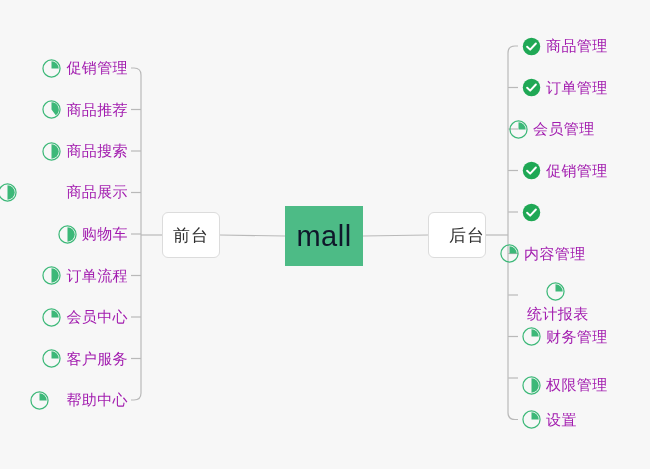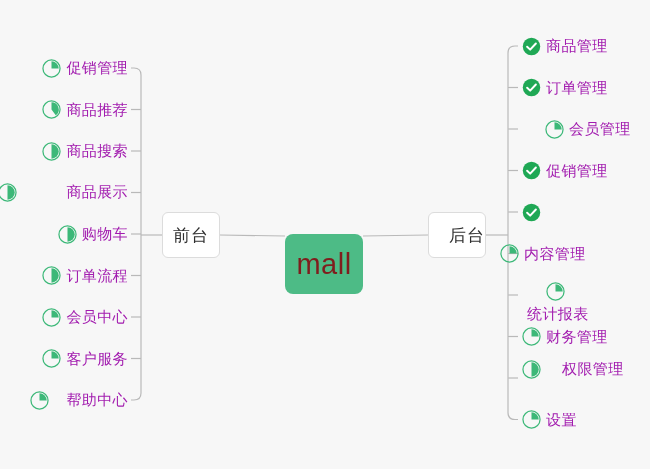--- a/index.html
+++ b/index.html
@@ -77,29 +77,28 @@
     align-items: center;
     justify-content: center;
     font-size: 17px;
     color: #2f2f2f;
     letter-spacing: 1px;
     box-sizing: border-box;
   }
   #root-node {
     position: absolute;
     background: #4dbb86;
-    border-radius: 8px;
+    border-radius: 0;
     display: flex;
     align-items: center;
     justify-content: center;
-    color: #7f1d1d;
+    color: #0f172a;
     font-size: 29px;
     letter-spacing: .5px;
     box-sizing: border-box;
-    margin-top: 28px;
   }
 </style>
 </head>
 <body>
 
 <div id="canvas">
 
   <svg id="wires" viewBox="0 0 650 469">
       <path d="M 131 68 L 134 68 Q 141 68 141 75 L 141 393 Q 141 400 134 400 L 131 400"></path>
       <path d="M 131 109.5 L 141 109.5"></path>
@@ -217,21 +216,21 @@
       </div>
       <div class="leaf right" style="top: 74.5px; left: 522px; font-family: Liberation Serif, serif;">
         <span style="display: flex;">
           <svg class="icon" viewBox="0 0 20 20">
             <circle cx="10" cy="10" r="9.2" fill="#1fa855"></circle>
             <path d="M5.4 10.3 L8.6 13.3 L14.6 6.8" fill="none" stroke="#ffffff" stroke-width="2.1" stroke-linecap="round" stroke-linejoin="round"></path>
           </svg>
         </span>
         <span class="leaf-label">订单管理</span>
       </div>
-      <div class="leaf right" style="top: 116px; left: 545px; text-align: center;">
+      <div class="leaf right" style="top: 116px; left: 509px; text-align: center;">
         <span style="display: flex;">
           <svg class="icon" viewBox="0 0 20 20">
             <circle cx="10" cy="10" r="9" fill="none" stroke="#3cb878" stroke-width="1.3"></circle>
             <path d="M 10 10 L 10 2.4000000000000004 A 7.6 7.6 0 0 1 17.600 10.000 Z" fill="#3cb878"></path>
           </svg>
         </span>
         <span class="leaf-label">会员管理</span>
       </div>
       <div class="leaf right" style="top: 157.5px; left: 522px;">
         <span style="display: flex;">
@@ -270,21 +269,21 @@
       </div>
       <div class="leaf right" style="top: 323.5px; left: 522px;">
         <span style="display: flex;">
           <svg class="icon" viewBox="0 0 20 20">
             <circle cx="10" cy="10" r="9" fill="none" stroke="#3cb878" stroke-width="1.3"></circle>
             <path d="M 10 10 L 10 2.4000000000000004 A 7.6 7.6 0 0 1 17.600 10.000 Z" fill="#3cb878"></path>
           </svg>
         </span>
         <span class="leaf-label">财务管理</span>
       </div>
-      <div class="leaf right" style="top: 356px; left: 522px; gap: 16px;">
+      <div class="leaf right" style="top: 372px; left: 522px;">
         <span style="display: flex;">
           <svg class="icon" viewBox="0 0 20 20">
             <circle cx="10" cy="10" r="9" fill="none" stroke="#3cb878" stroke-width="1.3"></circle>
             <path d="M 10 10 L 10 2.4000000000000004 A 7.6 7.6 0 0 1 10.000 17.600 Z" fill="#3cb878"></path>
           </svg>
         </span>
         <span class="leaf-label">权限管理</span>
       </div>
       <div class="leaf right" style="top: 406.5px; left: 522px;">
         <span style="display: flex;">

